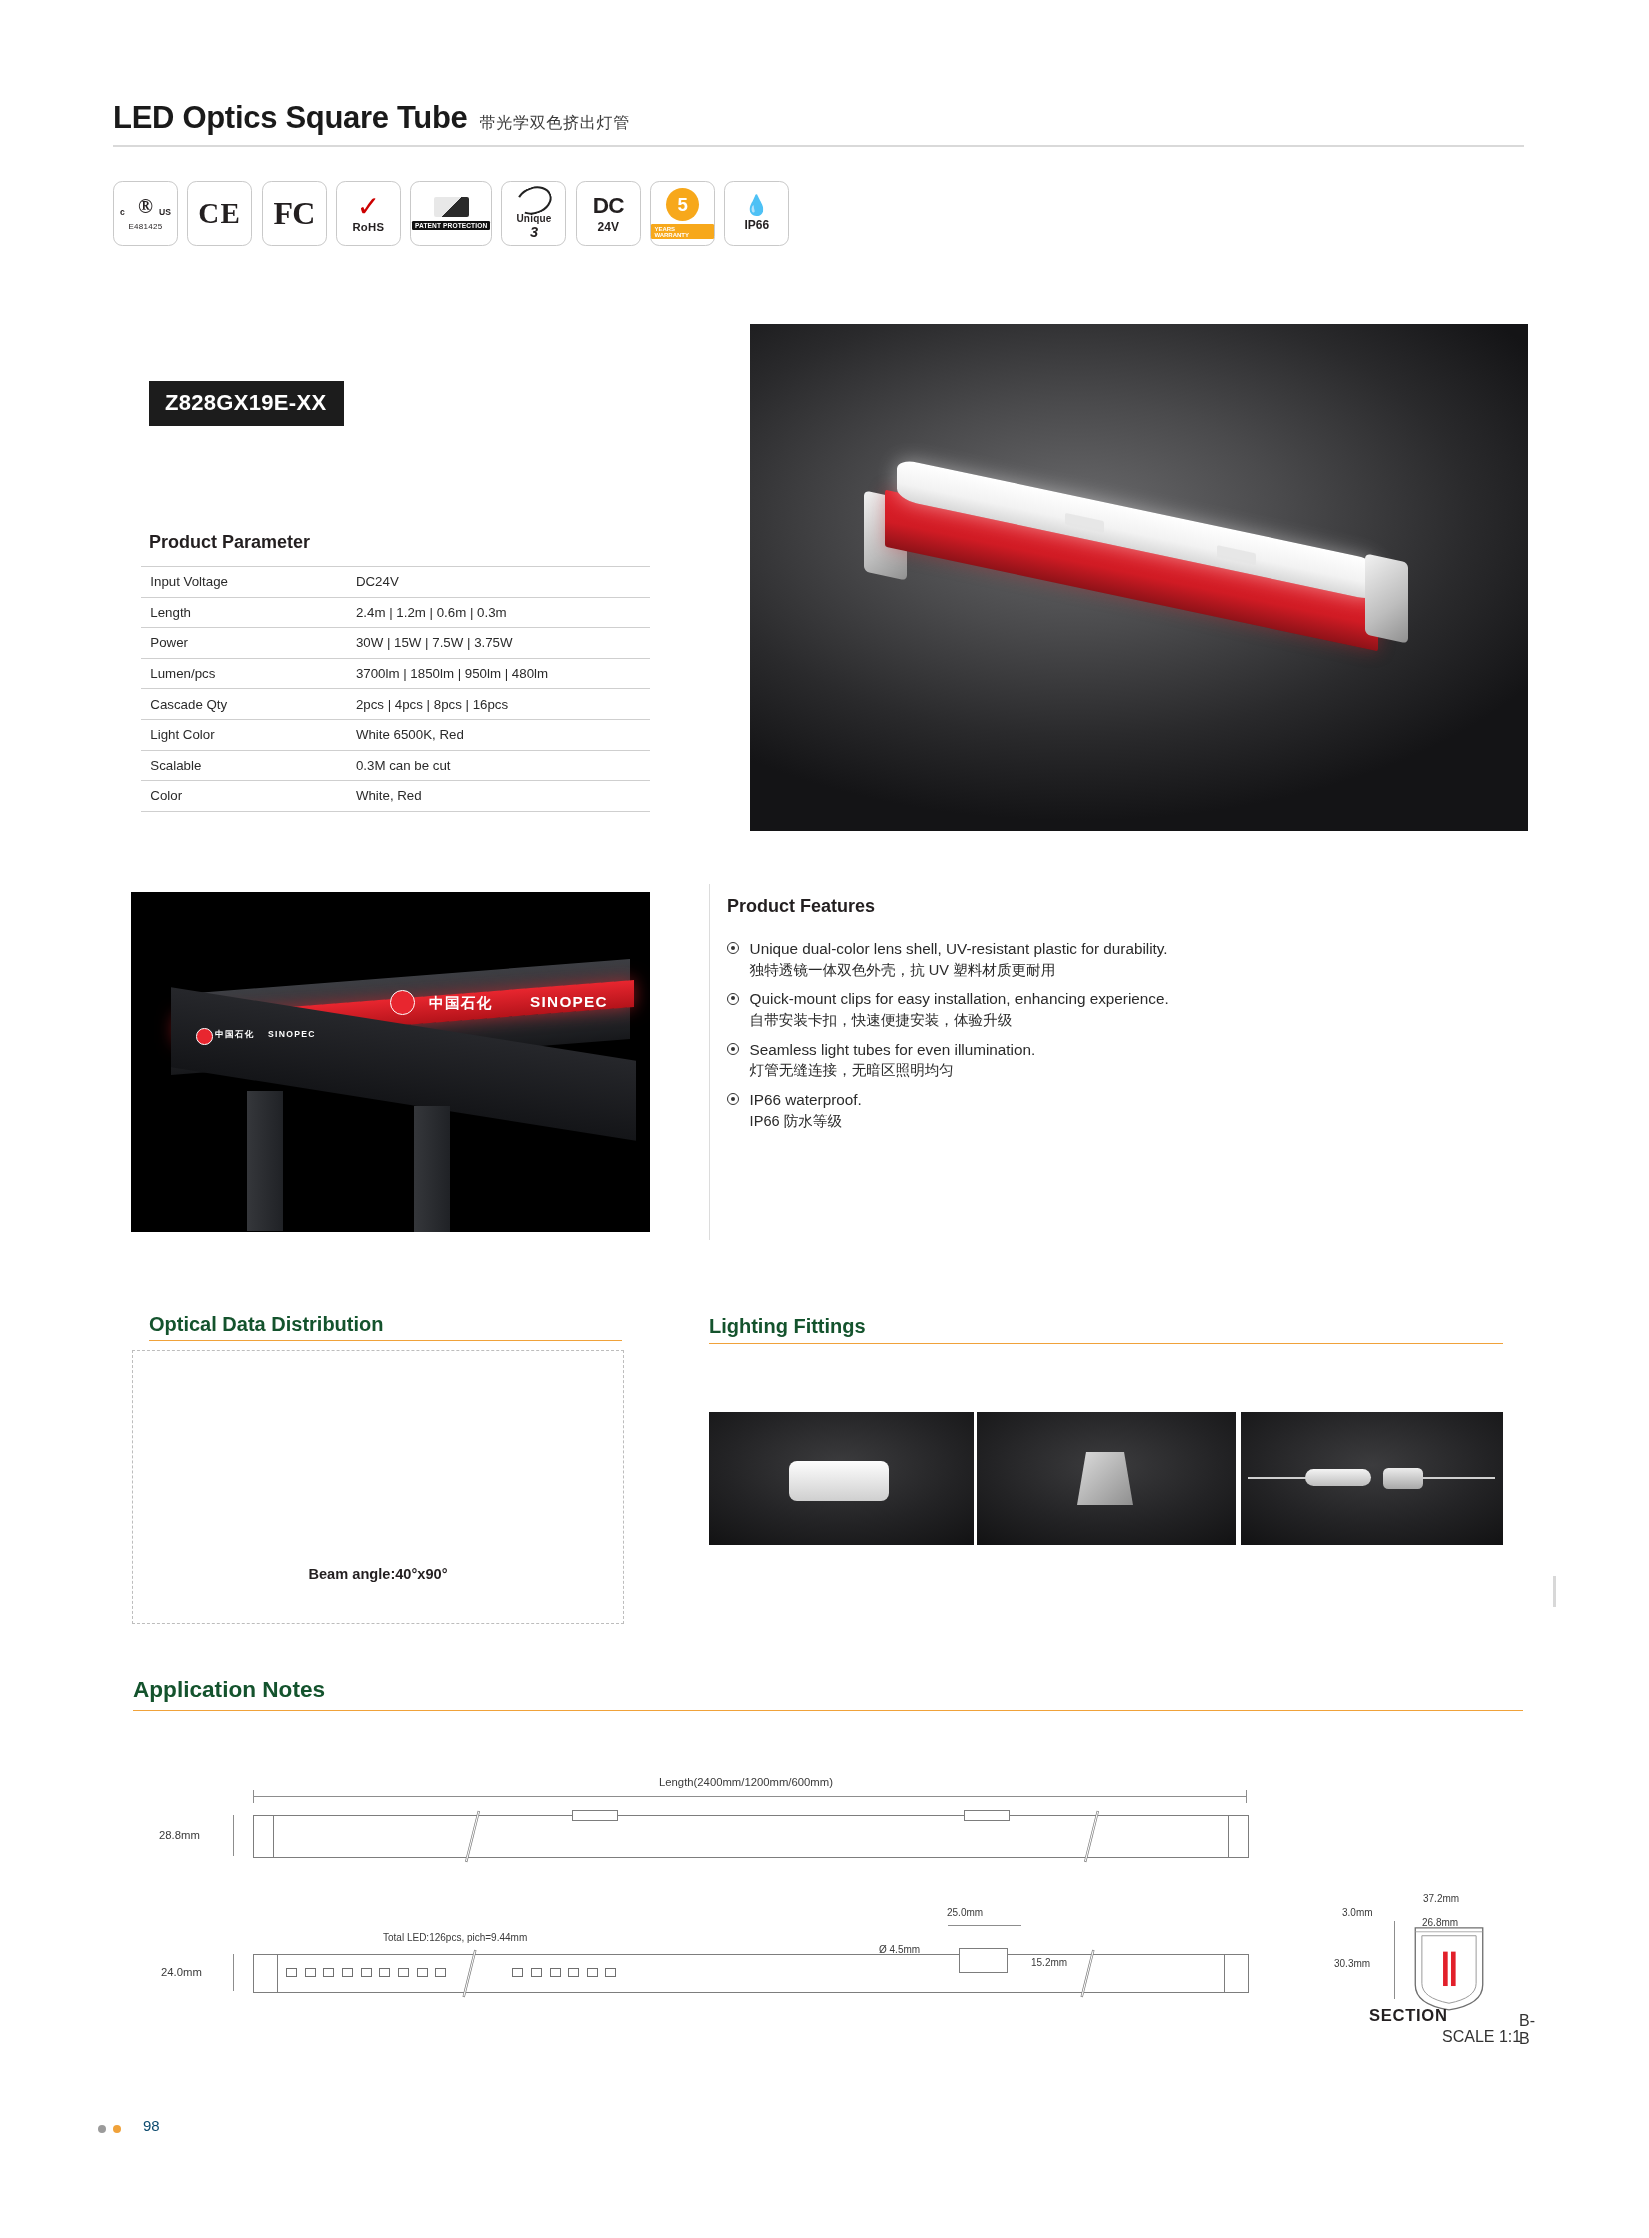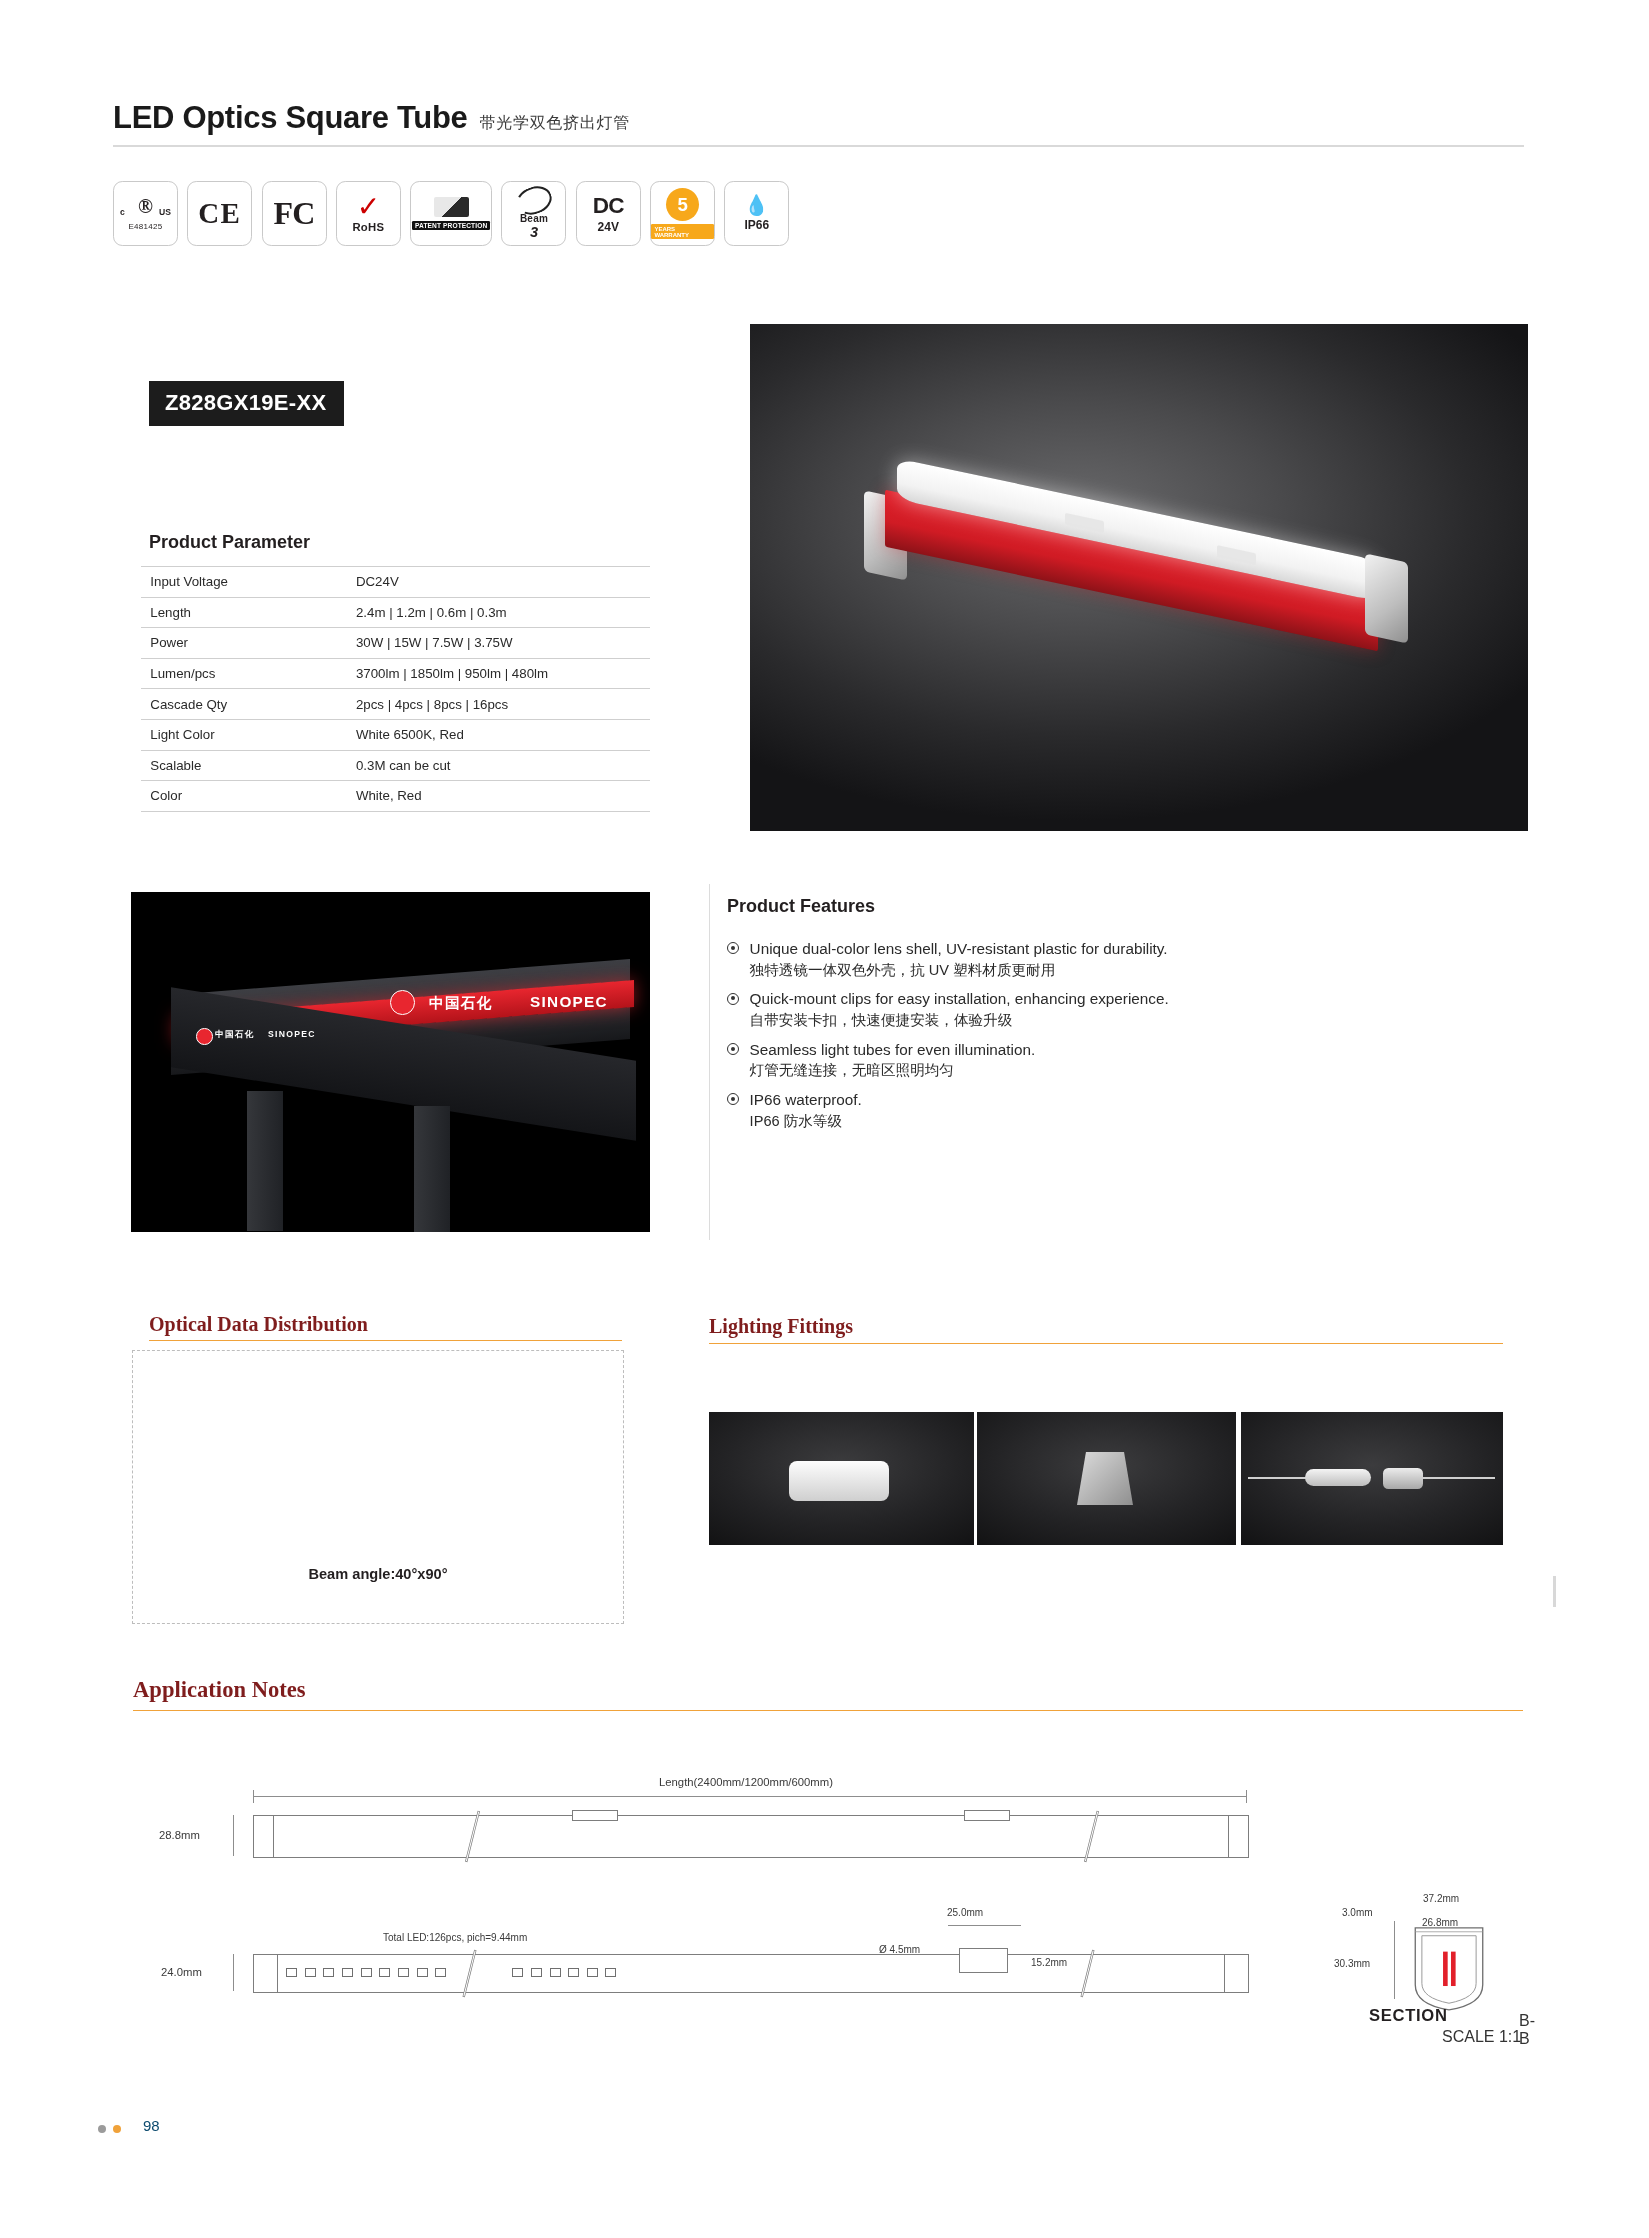--- a/index.html
+++ b/index.html
@@ -136,21 +136,21 @@
   .pf-title { position:absolute; left:727px; top:896px; font-size:18px; font-weight:bold; }
   .pf-list { position:absolute; left:727px; top:939px; width:765px; }
   .pf-item { display:flex; gap:10.6px; margin-bottom:9.3px; }
   .pf-bullet { flex:0 0 auto; margin-top:3.3px; width:12px;height:12px;border-radius:50%;
                border:1.3px solid #333; box-sizing:border-box; position:relative; }
   .pf-bullet::after{content:"";position:absolute;left:2.7px;top:2.7px;width:4px;height:4px;
                border-radius:50%;background:#333;}
   .pf-en { font-size:15.3px; color:#2a2a2a; line-height:1.35; }
   .pf-cn { font-size:14.6px; color:#2a2a2a; line-height:1.4; margin-top:2.7px; }
   
-  .sec-title { position:absolute; font-size:20px; font-weight:bold; color:#7f1d1d;font-family:Liberation Serif, serif; }
+  .sec-title { position:absolute; font-size:20px; font-weight:bold; color:#14532d; }
   .sec-rule { position:absolute; height:1.3px; background:#f0a23a; }
   
   .opt-box {
     position:absolute; left:132px; top:1350px; width:492px; height:274px;
     border:1.3px dashed #bdbdbd; box-sizing:border-box;
   }
   .beam-label { position:absolute; left:132px; top:1566px; width:492px;
                 text-align:center; font-size:14.6px; font-weight:bold; }
   
   .fit { position:absolute; top:1412px; height:133px; background:
@@ -219,21 +219,21 @@
       <span class="b-rohs">RoHS</span>
     </div>
 
     <div class="badge wide">
       <span class="b-patent-img"></span>
       <span class="b-patent">PATENT PROTECTION</span>
     </div>
 
     <div class="badge">
       <span class="ellipse-cut"></span>
-      <span class="b-steps">Beam</span>
+      <span class="b-steps">Unique</span>
       <span class="b-steps-num">3</span>
     </div>
 
     <div class="badge">
       <span class="b-dc">DC</span>
       <span class="b-dc-v">24V</span>
     </div>
 
     <div class="badge">
       <span class="b-5">5</span>

